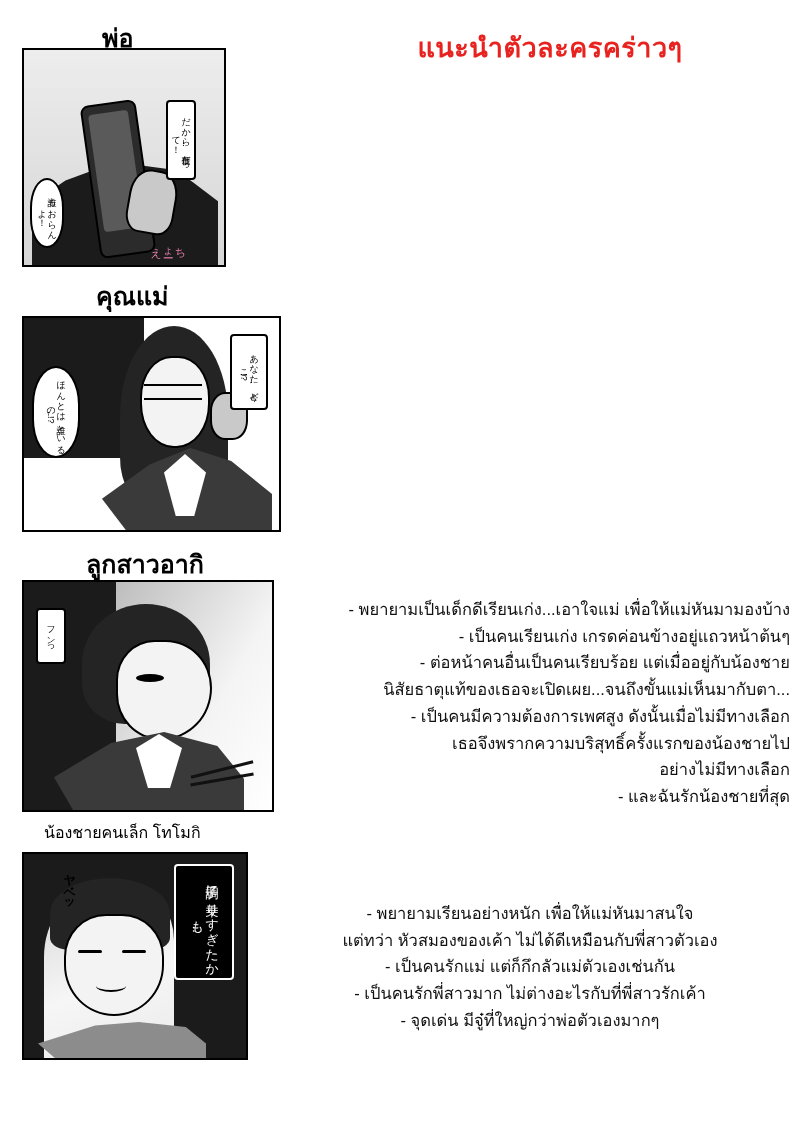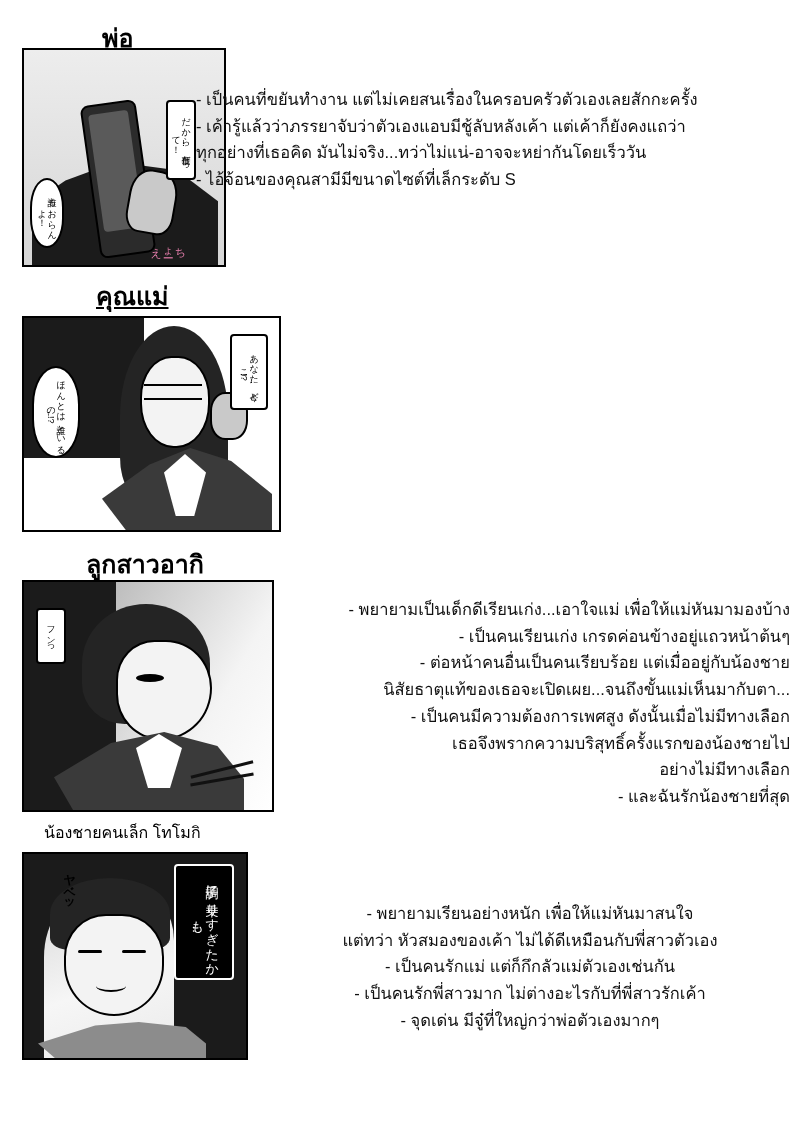--- a/index.html
+++ b/index.html
@@ -103,46 +103,43 @@
     color: #e87fae;
     font-size: 11px;
     line-height: 1.1;
   }
 </style>
 </head>
 <body>
 
 <div class="page">
 
+  <div class="title">แนะนำตัวละครคร่าวๆ</div>
 
   <div class="heading" style="left:78px; top:18px;margin-left:24px;">พ่อ</div>
 
   <div class="panel" style="left:22px; top:48px; width:200px; height:215px;">
     <div class="shape" style="left:0;top:0;width:100%;height:100%;background:linear-gradient(180deg,#ededed 0%,#d6d6d6 100%);"></div>
 
     <div class="shape blk" style="left:8px; top:112px; width:186px; height:103px; clip-path:polygon(0% 100%,0% 40%,18% 18%,45% 0%,78% 8%,100% 38%,100% 100%);"></div>
 
     <div class="shape" style="left:66px; top:52px; width:52px; height:150px; background:#2b2b2b; border:2px solid #000; border-radius:8px; transform:rotate(-8deg);"></div>
     <div class="shape" style="left:72px; top:62px; width:40px; height:118px; background:#5a5a5a; border-radius:4px; transform:rotate(-8deg);"></div>
 
     <div class="shape lgy" style="left:104px; top:120px; width:44px; height:60px; border:2px solid #000; border-radius:40% 40% 30% 30%; transform:rotate(10deg);"></div>
 
     <div class="bubble rect" style="left:142px; top:50px; width:30px; height:80px;">だから‥
 仕事だって！</div>
     <div class="bubble" style="left:6px; top:128px; width:34px; height:70px;">誰も
 おらんよ！</div>
     <div class="pinktext" style="left:126px; top:190px;">ちょーえ</div>
   </div>
 
-  <div class="txtblock" style="left:196px; top:86px; width:590px;">- เป็นคนที่ขยันทำงาน แต่ไม่เคยสนเรื่องในครอบครัวตัวเองเลยสักกะครั้ง
-- เค้ารู้แล้วว่าภรรยาจับว่าตัวเองแอบมีชู้ลับหลังเค้า แต่เค้าก็ยังคงแถว่า
-ทุกอย่างที่เธอคิด มันไม่จริง...ทว่าไม่แน่-อาจจะหย่ากันโดยเร็ววัน
-- ไอ้จ้อนของคุณสามีมีขนาดไซต์ที่เล็กระดับ S</div>
-
-  <div class="heading" style="left:96px; top:276px;text-decoration:underline;">คุณแม่</div>
+
+  <div class="heading" style="left:96px; top:276px;">คุณแม่</div>
 
   <div class="panel" style="left:22px; top:316px; width:255px; height:212px;">
     <div class="shape" style="left:0;top:0;width:100%;height:100%;background:#ffffff;"></div>
 
     <div class="shape blk" style="left:0; top:0; width:120px; height:140px;"></div>
 
     <div class="shape hair" style="left:96px; top:8px; width:108px; height:180px; border-radius:55% 55% 20% 30%;"></div>
 
     <div class="shape skin" style="left:116px; top:38px; width:66px; height:88px; border:2px solid #000; border-radius:45% 45% 48% 48%;"></div>
 

